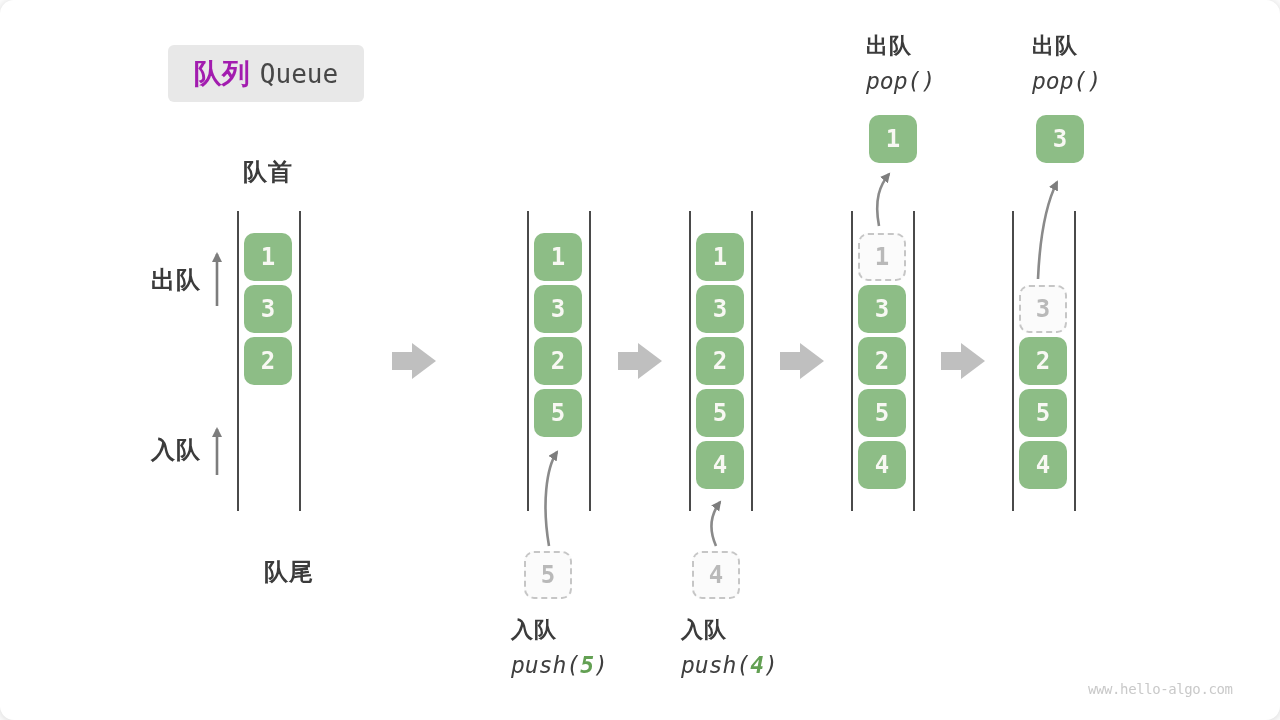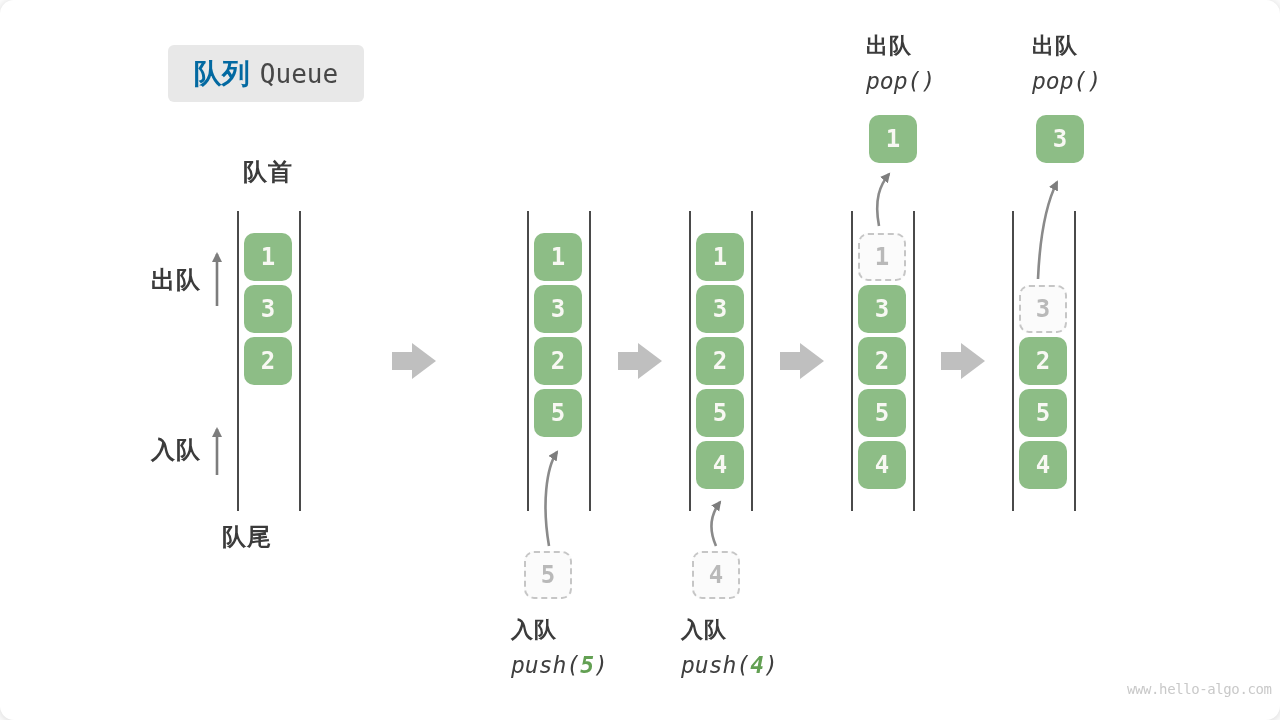--- a/index.html
+++ b/index.html
@@ -6,27 +6,27 @@
   html,body { width:1280px; height:720px; background:#fdfdfd; font-family:"Liberation Sans","DejaVu Sans",sans-serif; }
   #card {
     position:relative; width:1280px; height:720px; background:#ffffff;
     border-radius:14px; box-shadow:0 1px 10px rgba(0,0,0,.16); overflow:hidden;
   }
   
   #title-box {
     position:absolute; left:168px; top:45px; width:196px; height:57px;
     background:#e8e8e8; border-radius:6px; display:flex; align-items:center; justify-content:center; gap:10px;
   }
-  #title-box .zh { font-size:28px; font-weight:bold; color:#0369a1; }
+  #title-box .zh { font-size:28px; font-weight:bold; color:#a21caf; }
   #title-box .en { font-family:"DejaVu Sans Mono",monospace; font-size:26px; color:#474747; }
 
   
   .cjk { position:absolute; font-weight:bold; color:#3b3b3b; font-size:24px; letter-spacing:1px; white-space:nowrap; }
   #lbl-front { left:222px; top:156px; width:92px; text-align:center; }
-  #lbl-rear  { left:222px; top:521px; width:92px; text-align:left; }
+  #lbl-rear  { left:222px; top:556px; width:92px; text-align:right; }
   #lbl-deq   { left:151px; top:264px; }
   #lbl-enq   { left:151px; top:434px; }
 
   
   .op { position:absolute; display:flex; flex-direction:column; gap:7px; white-space:nowrap; }
   .op .op-zh { font-size:22px; font-weight:bold; color:#3b3b3b; letter-spacing:1px; }
   .op .op-code { font-family:"DejaVu Sans Mono",monospace; font-size:23px; color:#3f3f3f;font-style:italic; }
   .op .op-arg { color:var(--code-arg,#63a053); font-weight:bold; }
   #op-pop1 { left:866px; top:31px; }
   #op-pop2 { left:1032px; top:31px; }
@@ -39,21 +39,21 @@
     position:absolute; width:48px; height:48px; border-radius:10px;
     display:flex; align-items:center; justify-content:center;
     font-family:"DejaVu Sans Mono",monospace; font-size:24px; font-weight:bold;
   }
   .qbox.solid { background:var(--green,#8dbd86); color:#f8f8f3; }
   .qbox.dashed { background:#fbfbfb; border:2px dashed #c6c6c6; color:#b9b9b9; }
 
   #arrow-layer { position:absolute; left:0; top:0; pointer-events:none; }
 
   #watermark {
-    position:absolute; left:1127px; top:681px;
+    position:absolute; left:1088px; top:681px;
     font-family:"DejaVu Sans Mono",monospace; font-size:14px; letter-spacing:-0.4px; color:#c9c9c9;
   }
 </style>
 </head>
 <body>
 
 <div id="card">
 
   <div id="title-box">
     <span class="zh">队列</span>

